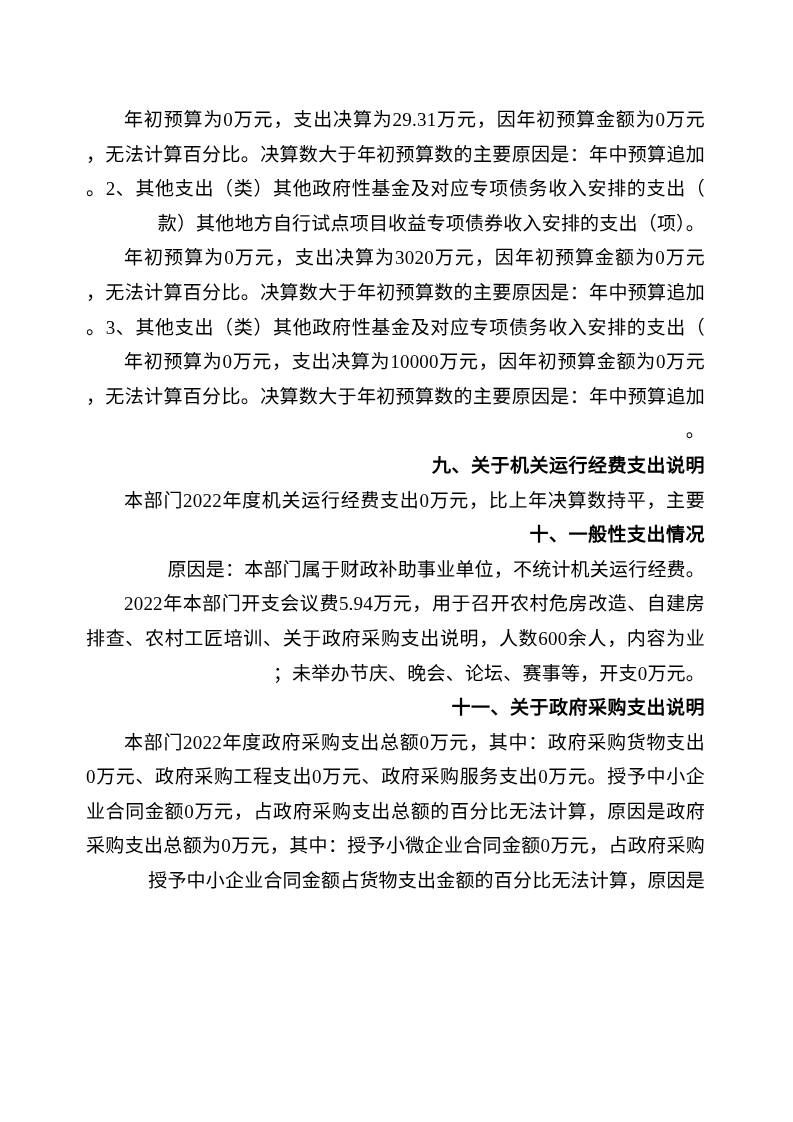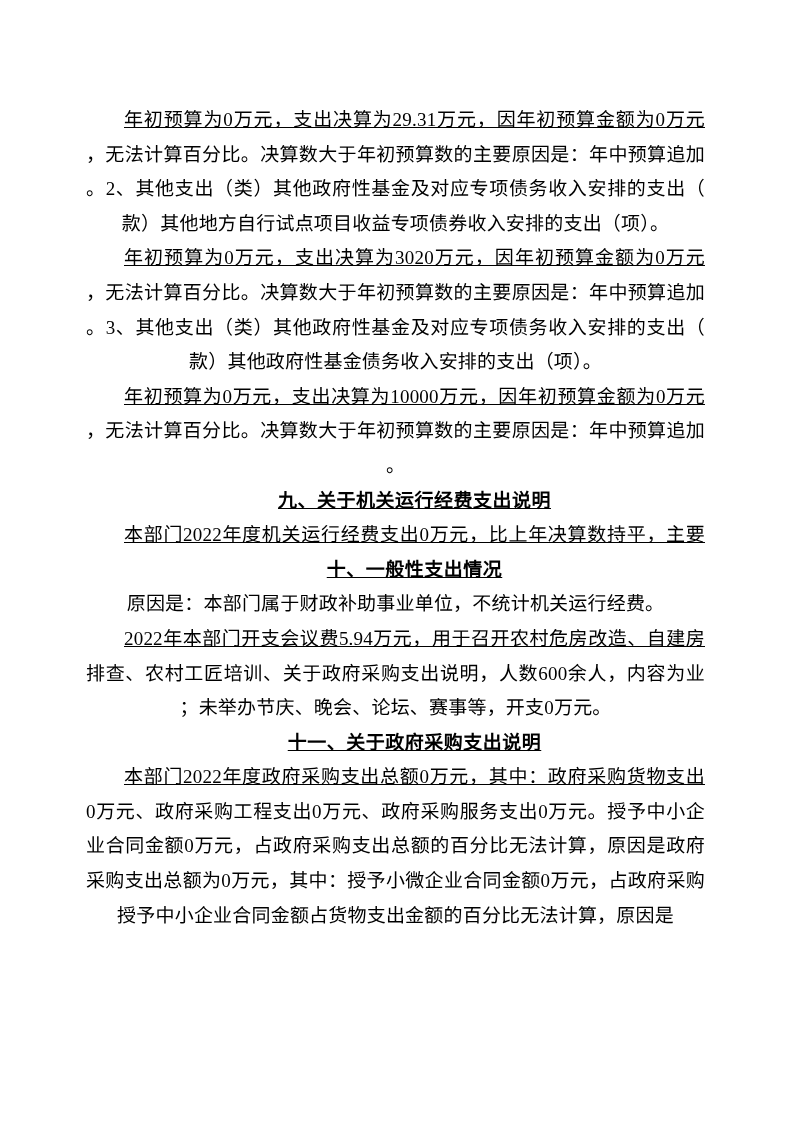--- a/index.html
+++ b/index.html
@@ -24,51 +24,49 @@
     left: 86px;
     top: 103px;
     width: 619px;
   }
   .line {
     font-size: 19px;
     line-height: 34.6px;
     height: 34.6px;
     color: #000000;
     white-space: normal;
-    text-align: center;
+    text-align: right;
     letter-spacing: 0.2px;
   }
   .line.justify {
     text-align: justify;
     text-align-last: justify;
   }
   .line.indent {
     text-indent: 2em;
-    text-decoration: underline;
   }
   .line.heading {
     font-family: "Liberation Sans", "DejaVu Sans", sans-serif;
     font-weight: bold;
     letter-spacing: 0.5px;
   }
 </style>
 </head>
 <body>
 
 <div class="page">
   <div class="doc-body">
 
   <div class="line indent justify">年初预算为0万元，支出决算为29.31万元，因年初预算金额为0万元</div>
       <div class="line justify">，无法计算百分比。决算数大于年初预算数的主要原因是：年中预算追加</div>
       <div class="line justify">。2、其他支出（类）其他政府性基金及对应专项债务收入安排的支出（</div>
       <div class="line">款）其他地方自行试点项目收益专项债券收入安排的支出（项）。</div>
       <div class="line indent justify">年初预算为0万元，支出决算为3020万元，因年初预算金额为0万元</div>
       <div class="line justify">，无法计算百分比。决算数大于年初预算数的主要原因是：年中预算追加</div>
       <div class="line justify">。3、其他支出（类）其他政府性基金及对应专项债务收入安排的支出（</div>
-      <div class="line">款）其他政府性基金债务收入安排的支出（项）。</div>
       <div class="line indent justify">年初预算为0万元，支出决算为10000万元，因年初预算金额为0万元</div>
       <div class="line justify">，无法计算百分比。决算数大于年初预算数的主要原因是：年中预算追加</div>
       <div class="line">。</div>
       <div class="line heading indent">九、关于机关运行经费支出说明</div>
       <div class="line indent justify">本部门2022年度机关运行经费支出0万元，比上年决算数持平，主要</div>
       <div class="line heading indent">十、一般性支出情况</div>
       <div class="line">原因是：本部门属于财政补助事业单位，不统计机关运行经费。</div>
       <div class="line indent justify">2022年本部门开支会议费5.94万元，用于召开农村危房改造、自建房</div>
       <div class="line justify">排查、农村工匠培训、关于政府采购支出说明，人数600余人，内容为业</div>
       <div class="line">；未举办节庆、晚会、论坛、赛事等，开支0万元。</div>

